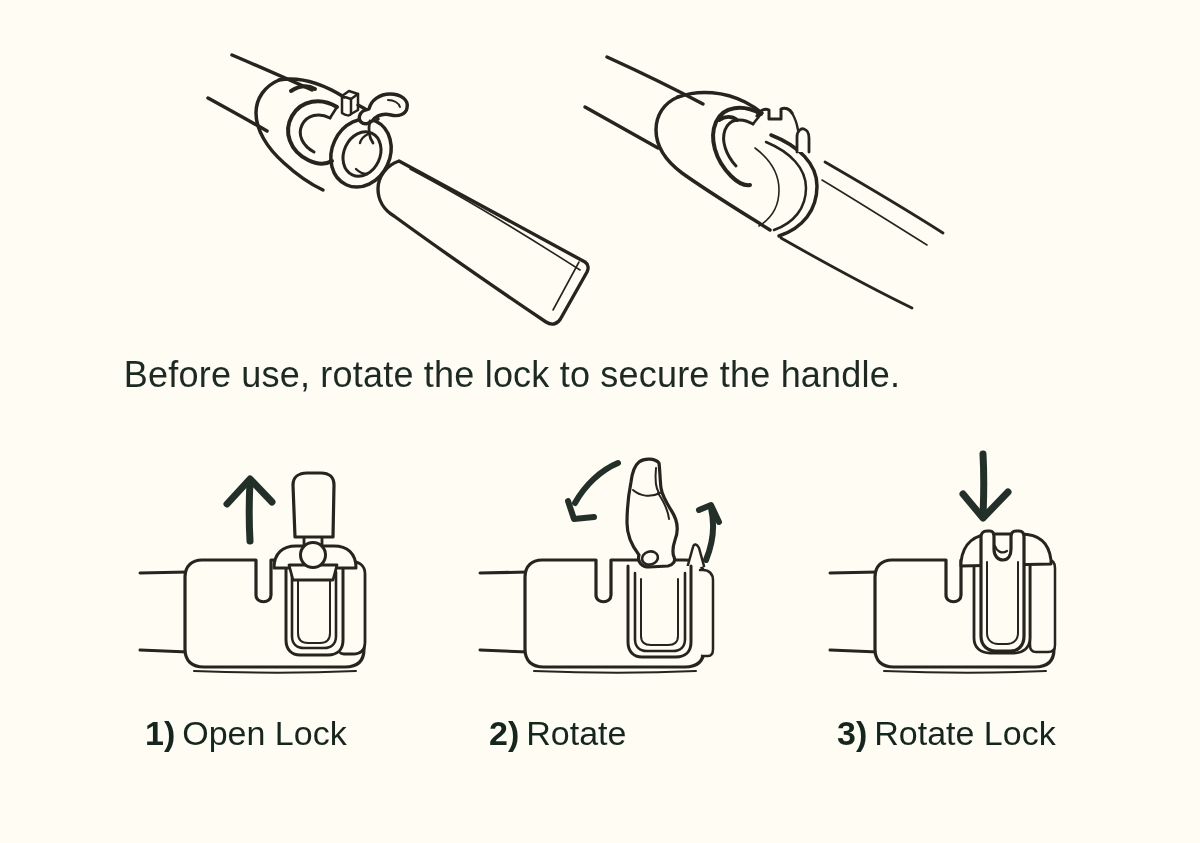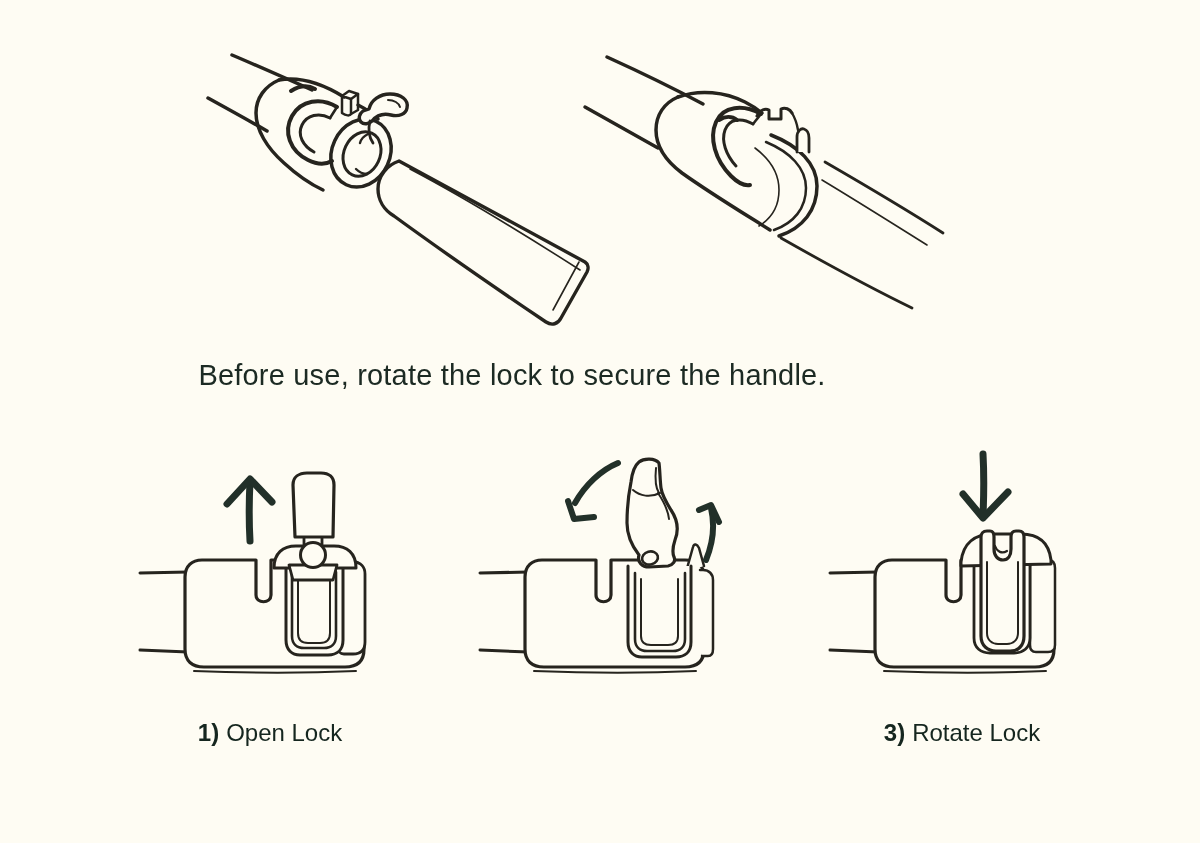--- a/index.html
+++ b/index.html
@@ -10,26 +10,26 @@
     color:#1C2A23;
   }
   .stage{position:absolute;inset:0}
   svg{position:absolute;overflow:visible}
   .line{stroke:#26241E;fill:none;stroke-linecap:round;stroke-linejoin:round}
   .fillbg{fill:#FEFCF3}
   .arrow{stroke:#223029;fill:none;stroke-linecap:round;stroke-linejoin:round}
   .thin{stroke-width:1.6}
   .caption{
     position:absolute;top:355px;left:0;width:1024px;height:40px;
-    text-align:center;font-size:29px;line-height:40px;letter-spacing:.2px;
+    text-align:center;font-size:36px;line-height:40px;letter-spacing:.2px;
     color:#1C2A23;
   }
   .step-label{
     position:absolute;top:712px;width:250px;height:42px;
-    text-align:center;font-size:24px;line-height:42px;color:#15261F;
+    font-size:34px;line-height:42px;color:#15261F;
     white-space:nowrap;
   }
   .step-label b{font-weight:700;padding-right:7px}
   #label-1{left:145px}
   #label-2{left:489px}
   #label-3{left:837px}
 </style>
 </head>
 <body>
 
@@ -149,15 +149,16 @@
     <path class="line fillbg" stroke-width="3.2" d="M 165,91 L 168,91 C 171,91 172,94 172,97 L 172,109 C 172,116 176,120 181,120 C 186,120 189,116 189,109 L 189,97 C 189,94 190,91 194,91 L 197,91 C 201,91 202,94 202,97 L 202,196 C 202,206 196,211 188,211 L 174,211 C 166,211 159,206 159,196 L 159,97 C 159,94 161,91 165,91 Z"></path>
     <path class="line" stroke-width="2" d="M 165,122 L 165,193 C 165,200 170,204 176,204 L 185,204 C 191,204 196,200 196,193 L 196,122"></path>
     <path class="line" stroke-width="2.2" d="M 173,106 C 175,112 180,114 185,111"></path>
     <g>
       <path class="arrow" stroke-width="7" d="M 161,14 C 162,32 162,53 161,76"></path>
       <path class="arrow" stroke-width="7" d="M 141,54 L 161,78 L 186,52"></path>
     </g>
   </svg>
 
   <div class="step-label" id="label-1"><b>1)</b><span>Open Lock</span></div>
+  <div class="step-label" id="label-2"><b>2)</b><span>Rotate</span></div>
   <div class="step-label" id="label-3"><b>3)</b><span>Rotate Lock</span></div>
 
 </div>
 
 </body></html>

